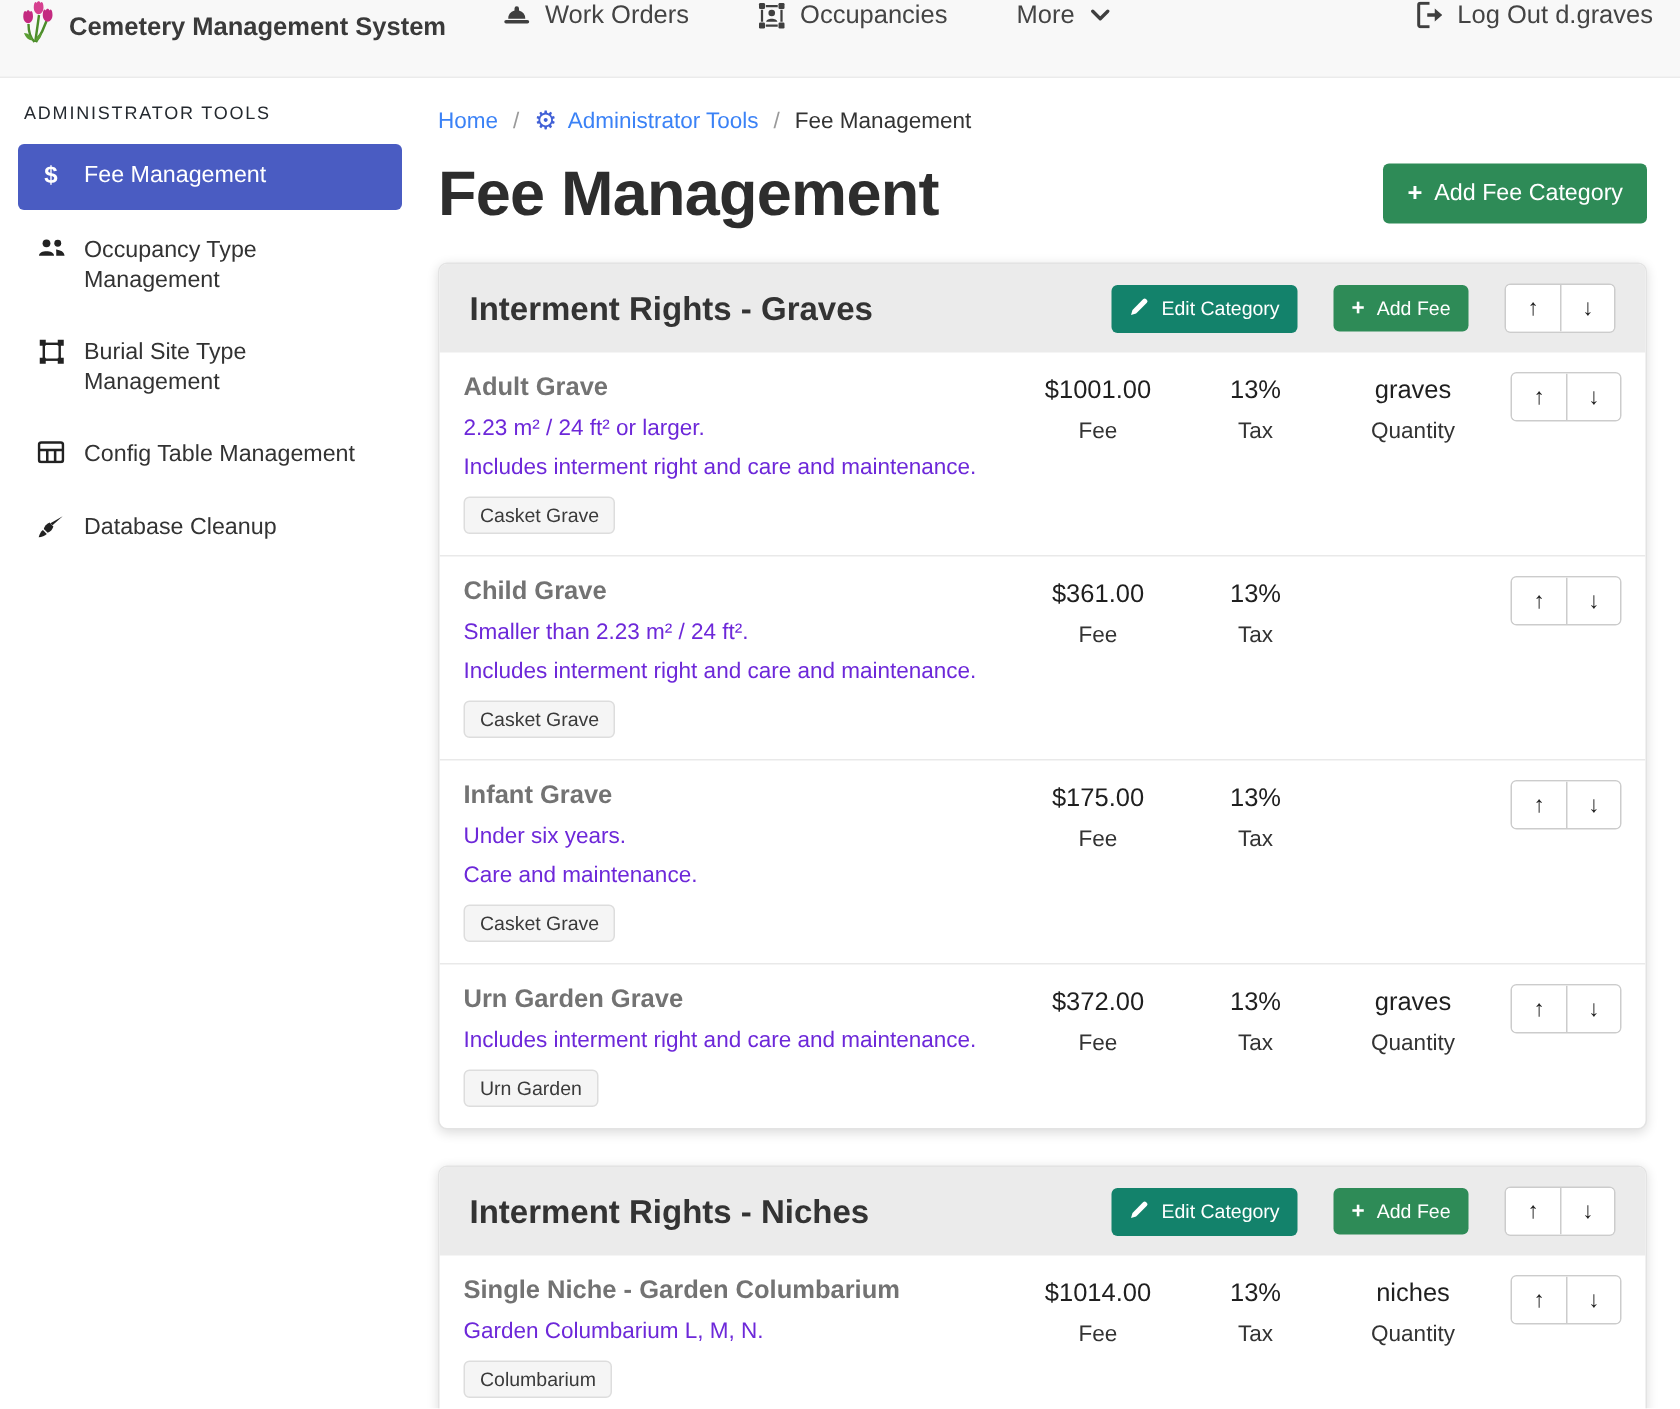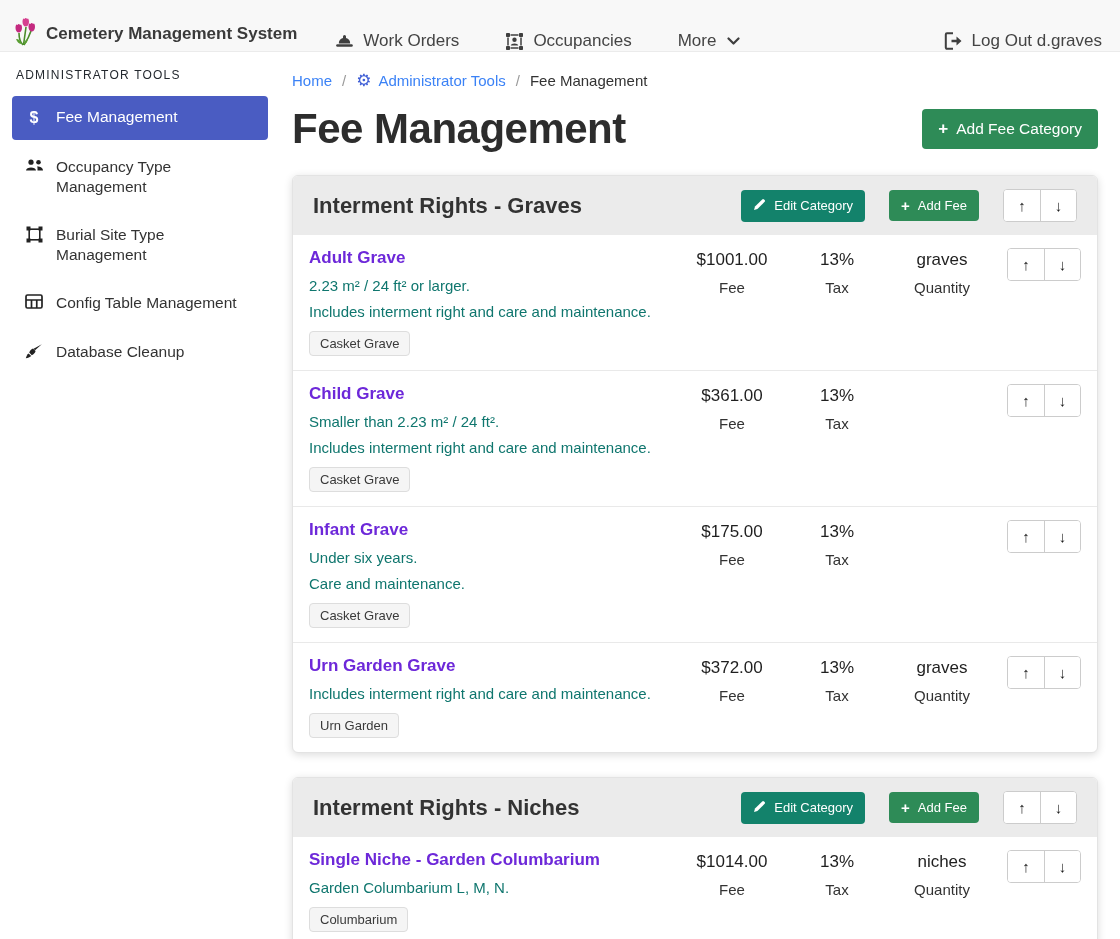--- a/index.html
+++ b/index.html
@@ -1,21 +1,21 @@
 <!DOCTYPE html>
 <html><head>
 <meta charset="utf-8">
 <style>
   * { margin:0; padding:0; box-sizing:border-box; }
   html,body { width:1120px; height:939px; overflow:hidden; background:#fff;
     font-family:"Liberation Sans", sans-serif; color:#333; }
 
   
   .navbar { height:52px; background:#f8f8f8; border-bottom:1px solid #ebebeb;
-    display:flex; align-items:flex-end; padding:0 18px 0 12px; }
+    display:flex; align-items:flex-start; padding:0 18px 0 12px; }
   .brand { display:flex; align-items:center; gap:8px; cursor:pointer; }
   .brand-title { font-size:17px; font-weight:700; color:#3a3a3a; }
   .nav-links { display:flex; align-items:center; gap:46px; margin-left:38px; }
   .nav-item { display:flex; align-items:center; gap:9px; font-size:17px; color:#444; cursor:pointer; }
   .nav-item svg { display:block; }
   .navbar-spacer { flex:1; }
   .chev { margin-left:2px; }
 
   
   .layout { display:flex; height:887px; }
@@ -61,23 +61,23 @@
   
   .card { border:1px solid #e3e3e3; border-radius:6px; margin-bottom:24px;
     box-shadow:0 2px 8px rgba(0,0,0,0.14); overflow:hidden; background:#fff; }
   .card-header { background:#ebebeb; padding:13px 20px; display:flex; align-items:center; }
   .card-title { font-size:22px; font-weight:700; color:#333; flex:1; }
   .card-actions { display:flex; align-items:center; gap:24px; }
 
   .fee-row { display:grid; grid-template-columns:1fr 110px 100px 110px 84px;
     padding:13px 16px 14px 16px; align-items:start; }
   .fee-row + .fee-row { border-top:1px solid #e9e9e9; }
-  .fee-name { font-size:17px; font-weight:700; color:#6d28d9; text-decoration:none;
+  .fee-name { font-size:17px; font-weight:700; color:#737373; text-decoration:none;
     cursor:pointer; display:inline-block; }
-  .fee-desc { font-size:15px; color:#0f766e; margin-top:9px; }
+  .fee-desc { font-size:15px; color:#6d28d9; margin-top:9px; }
   .fee-badge { display:inline-block; margin-top:11px; background:#f5f5f5;
     border:1px solid #ddd; border-radius:4px; padding:4px 10px; font-size:13px; color:#3a3a3a; }
   .val-col { text-align:center; padding-top:2px; }
   .val { font-size:17px; color:#1f1f1f; }
   .val-label { font-size:15px; color:#333; margin-top:9px; }
   .row-arrows { display:flex; justify-content:flex-end; }
 </style>
 </head>
 <body>
 

